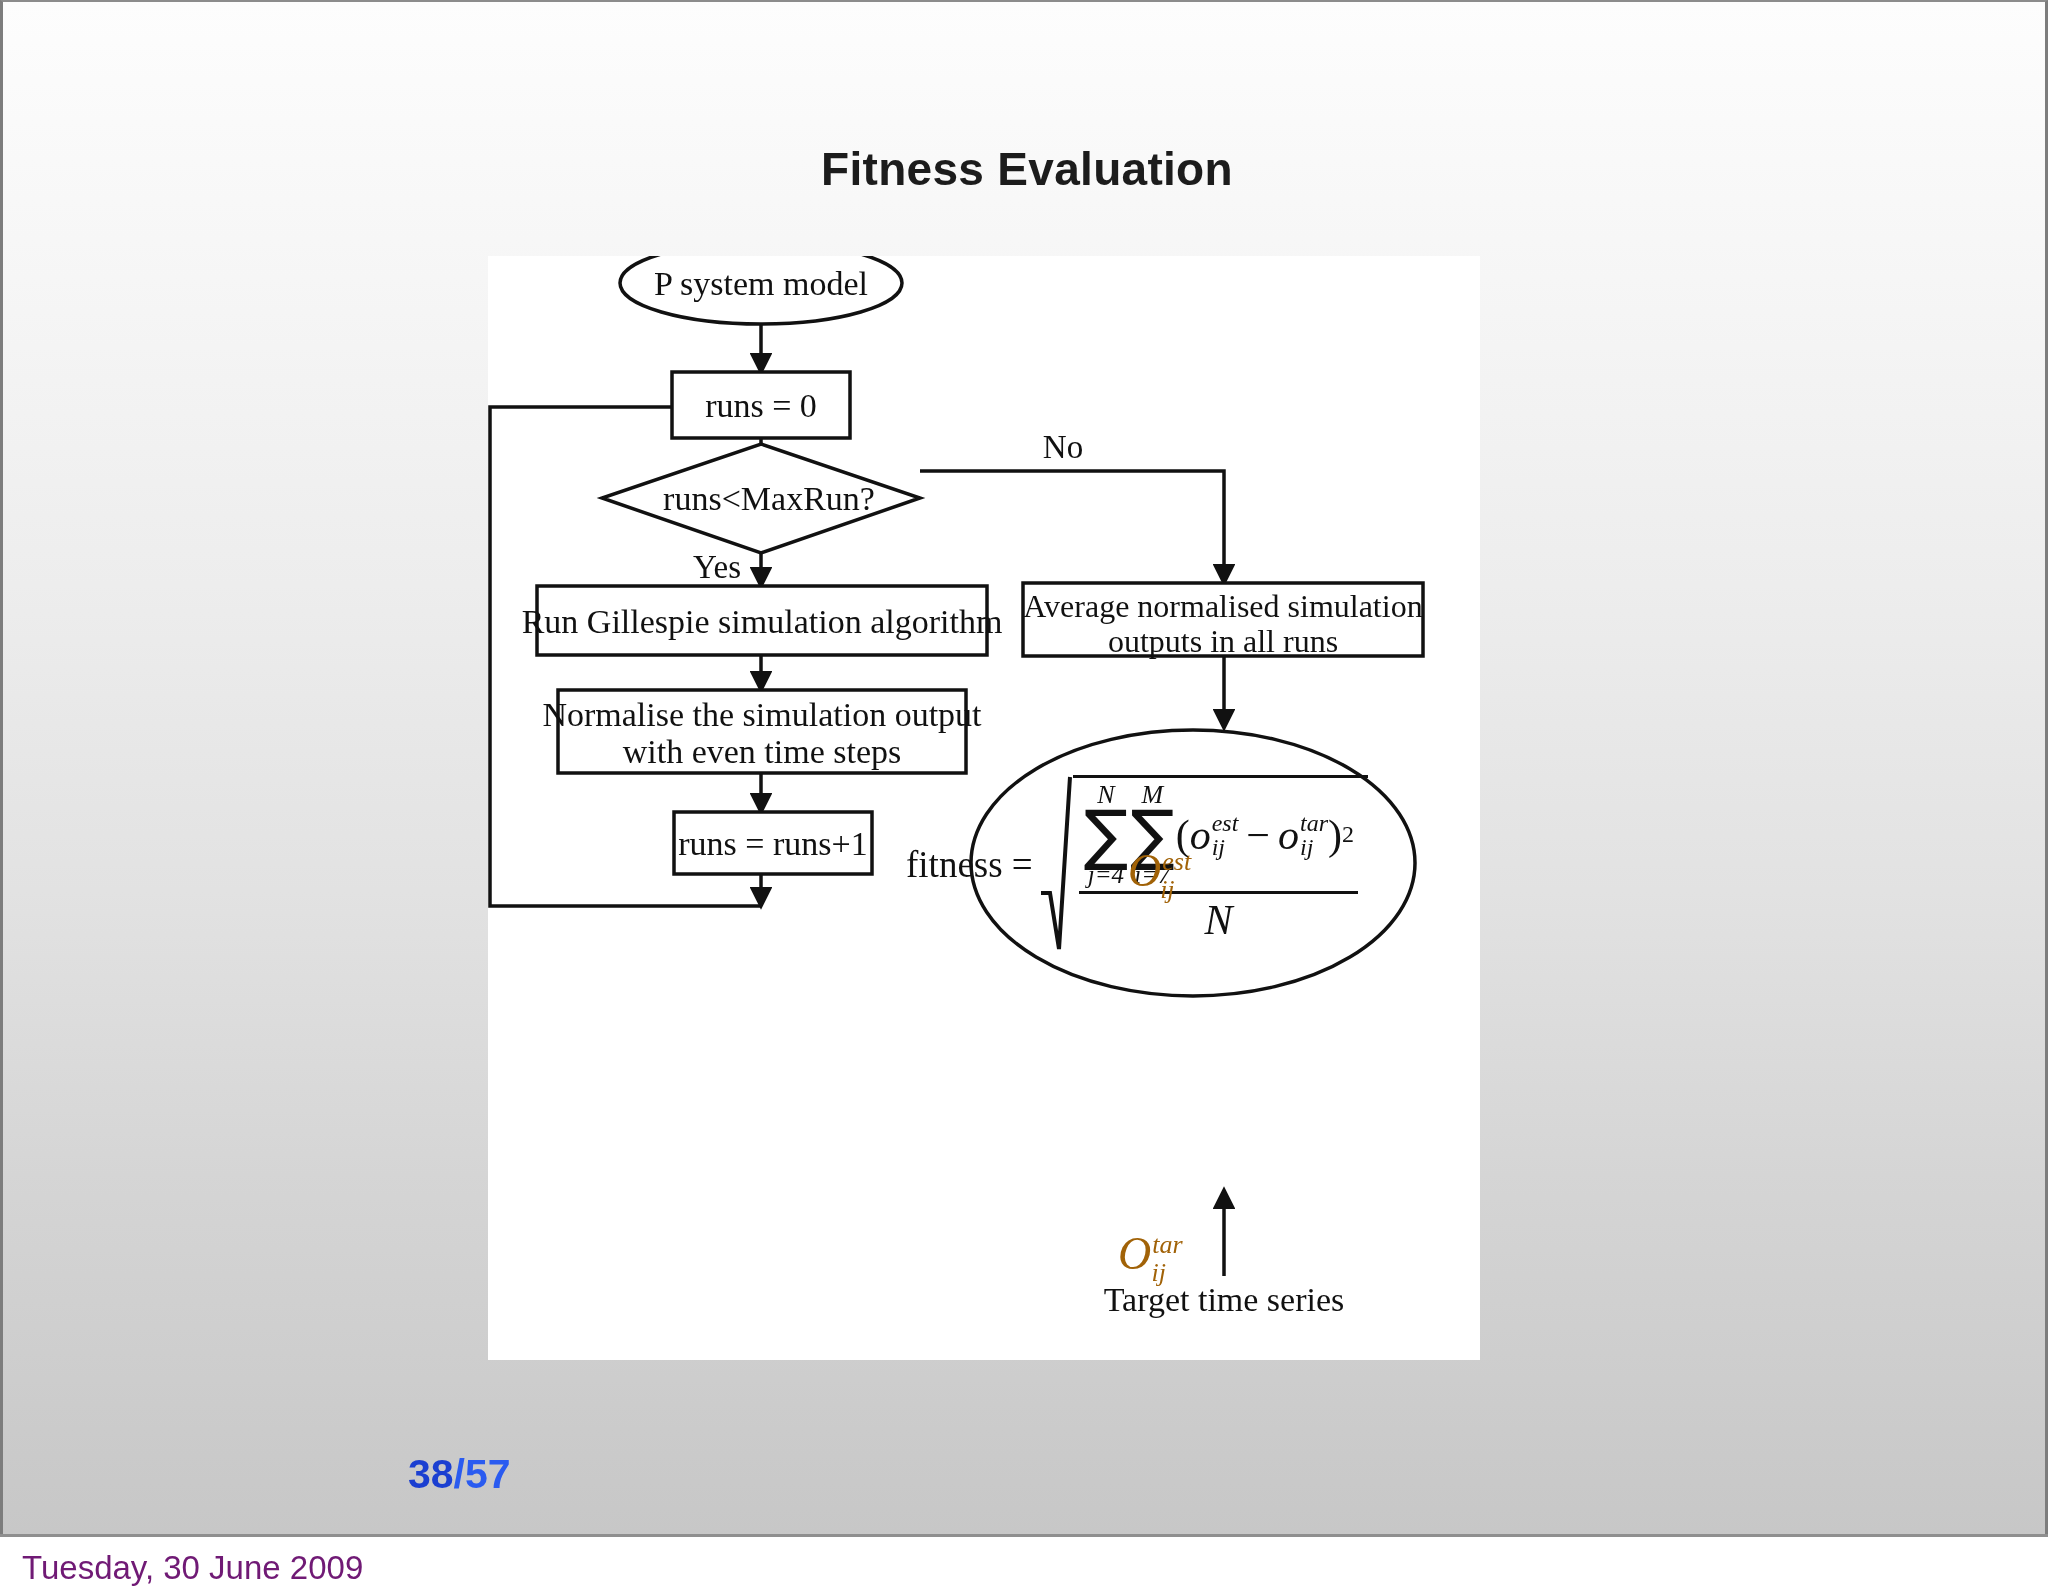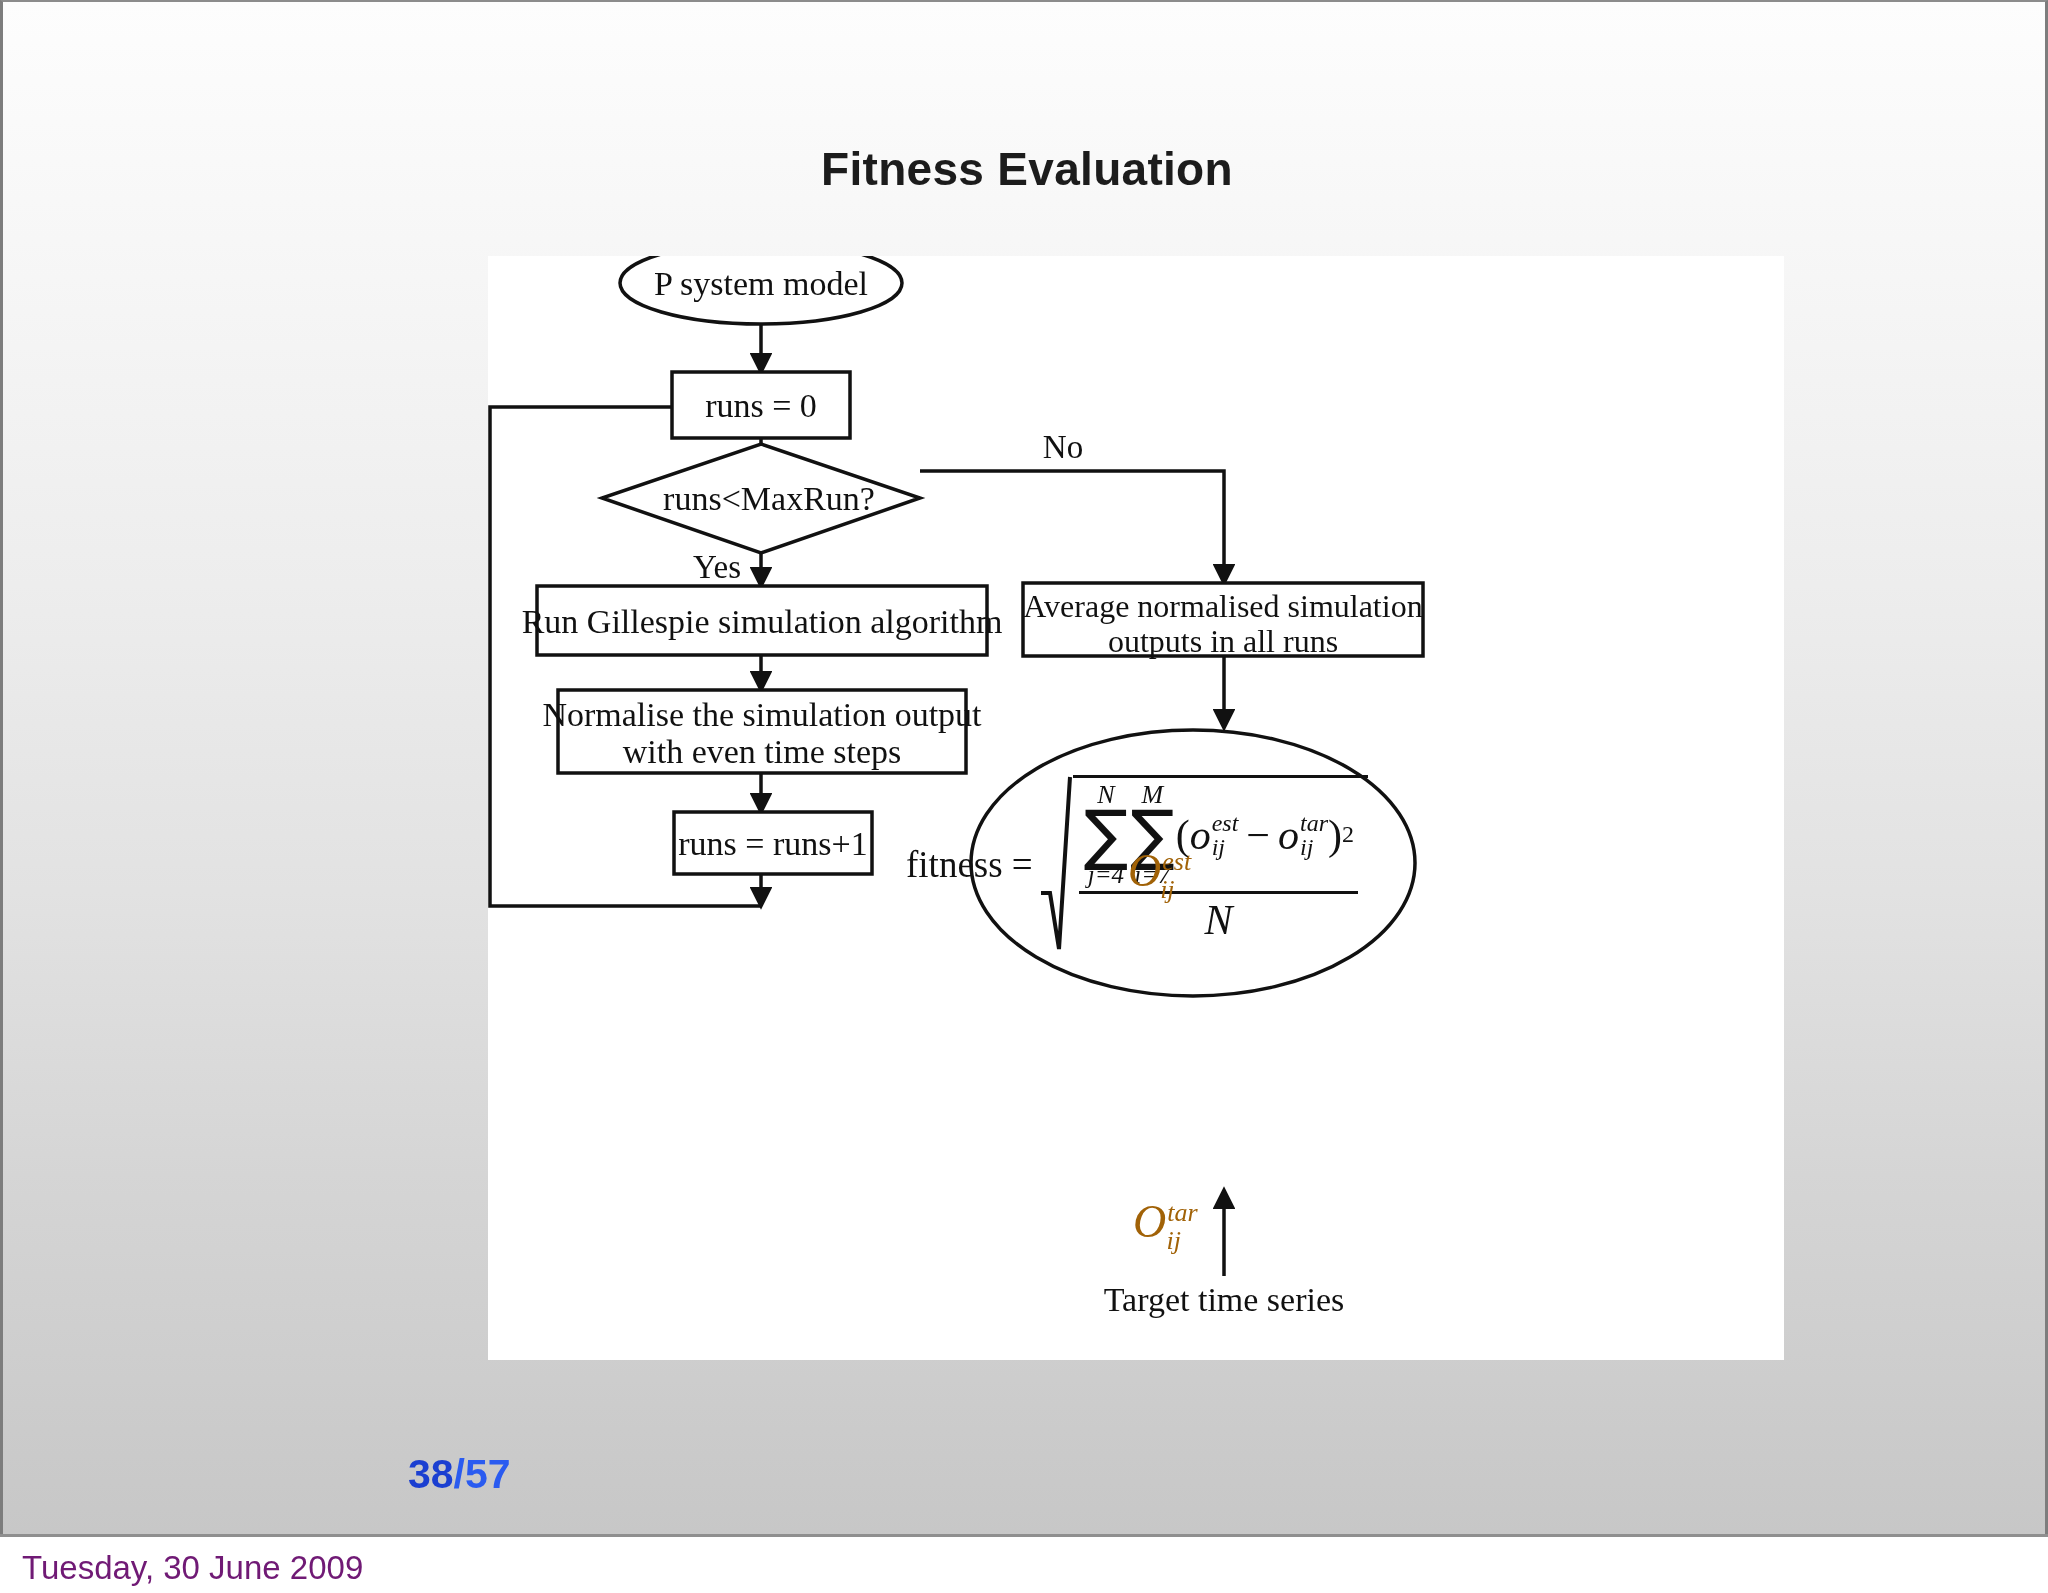--- a/index.html
+++ b/index.html
@@ -36,21 +36,21 @@
     font-weight: bold;
     color: #1c1c1c;
     letter-spacing: 0.3px;
   }
 
   
   #figure-panel {
     position: absolute;
     left: 485px;
     top: 254px;
-    width: 1296px;
+    width: 992px;
     height: 1104px;
     background: #ffffff;
   }
 
   #flow-svg {
     position: absolute;
     left: 0;
     top: 0;
     width: 1240px;
     height: 1104px;
@@ -154,21 +154,21 @@
     font-family: "Liberation Serif", "DejaVu Serif", serif;
     position: absolute;
     color: #a16207;
     white-space: nowrap;
   }
   .obig .ochar { font-size: 46px; font-style: italic; }
   .obig .osup  { font-size: 26px; font-style: italic; position: relative; top: -16px; left: 1px; }
   .obig .osub  { font-size: 26px; font-style: italic; position: relative; top: 12px; left: -30px; }
 
   #label-oest { left: 640px; top: 588px; }
-  #label-otar { left: 630px; top: 939px; margin-left: 15px; }
+  #label-otar { left: 630px; top: 971px; }
 
   
   #footer {
     position: absolute;
     left: 0;
     top: 1447px;
     width: 2048px;
     height: 50px;
     display: flex;
     align-items: center;

